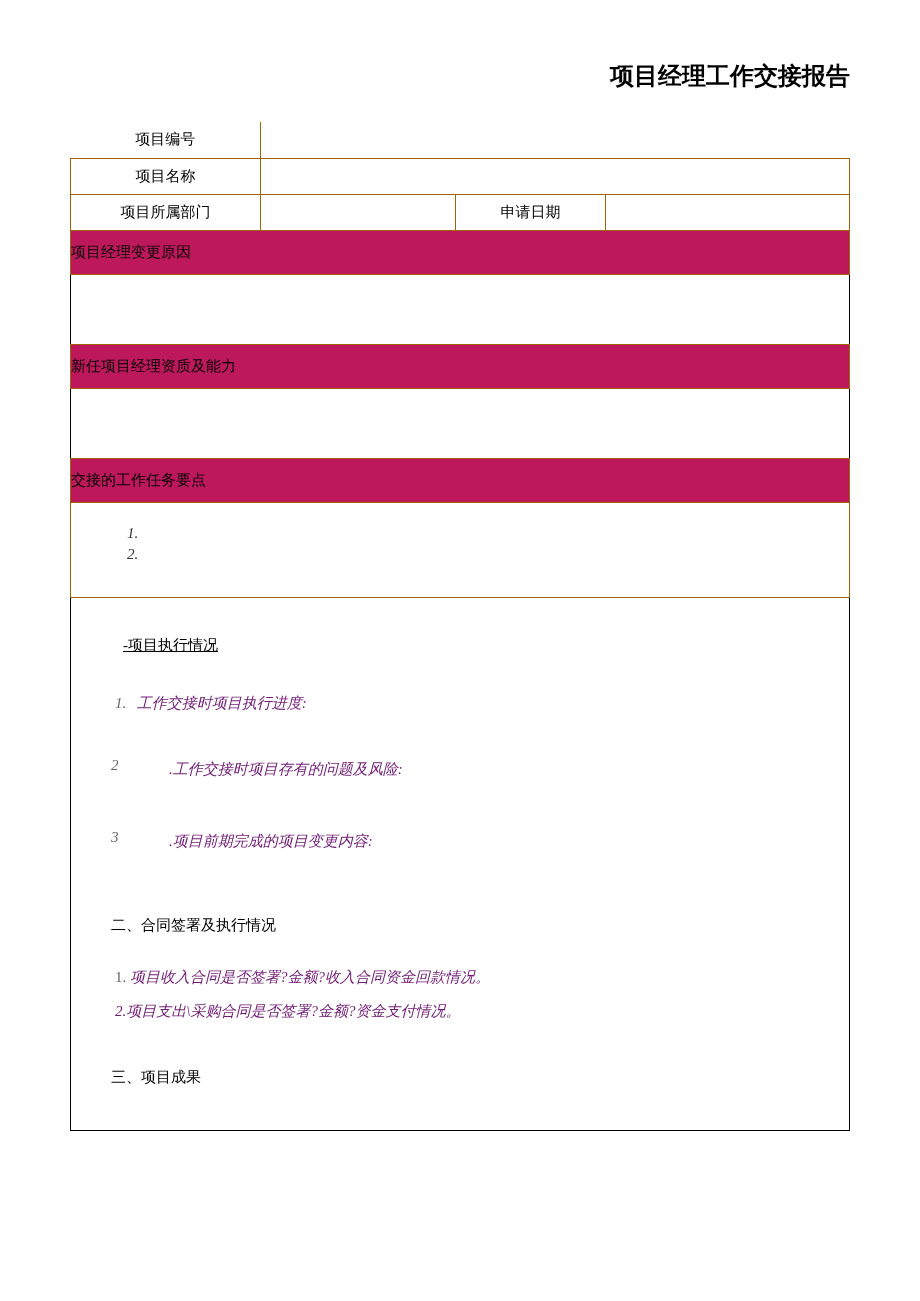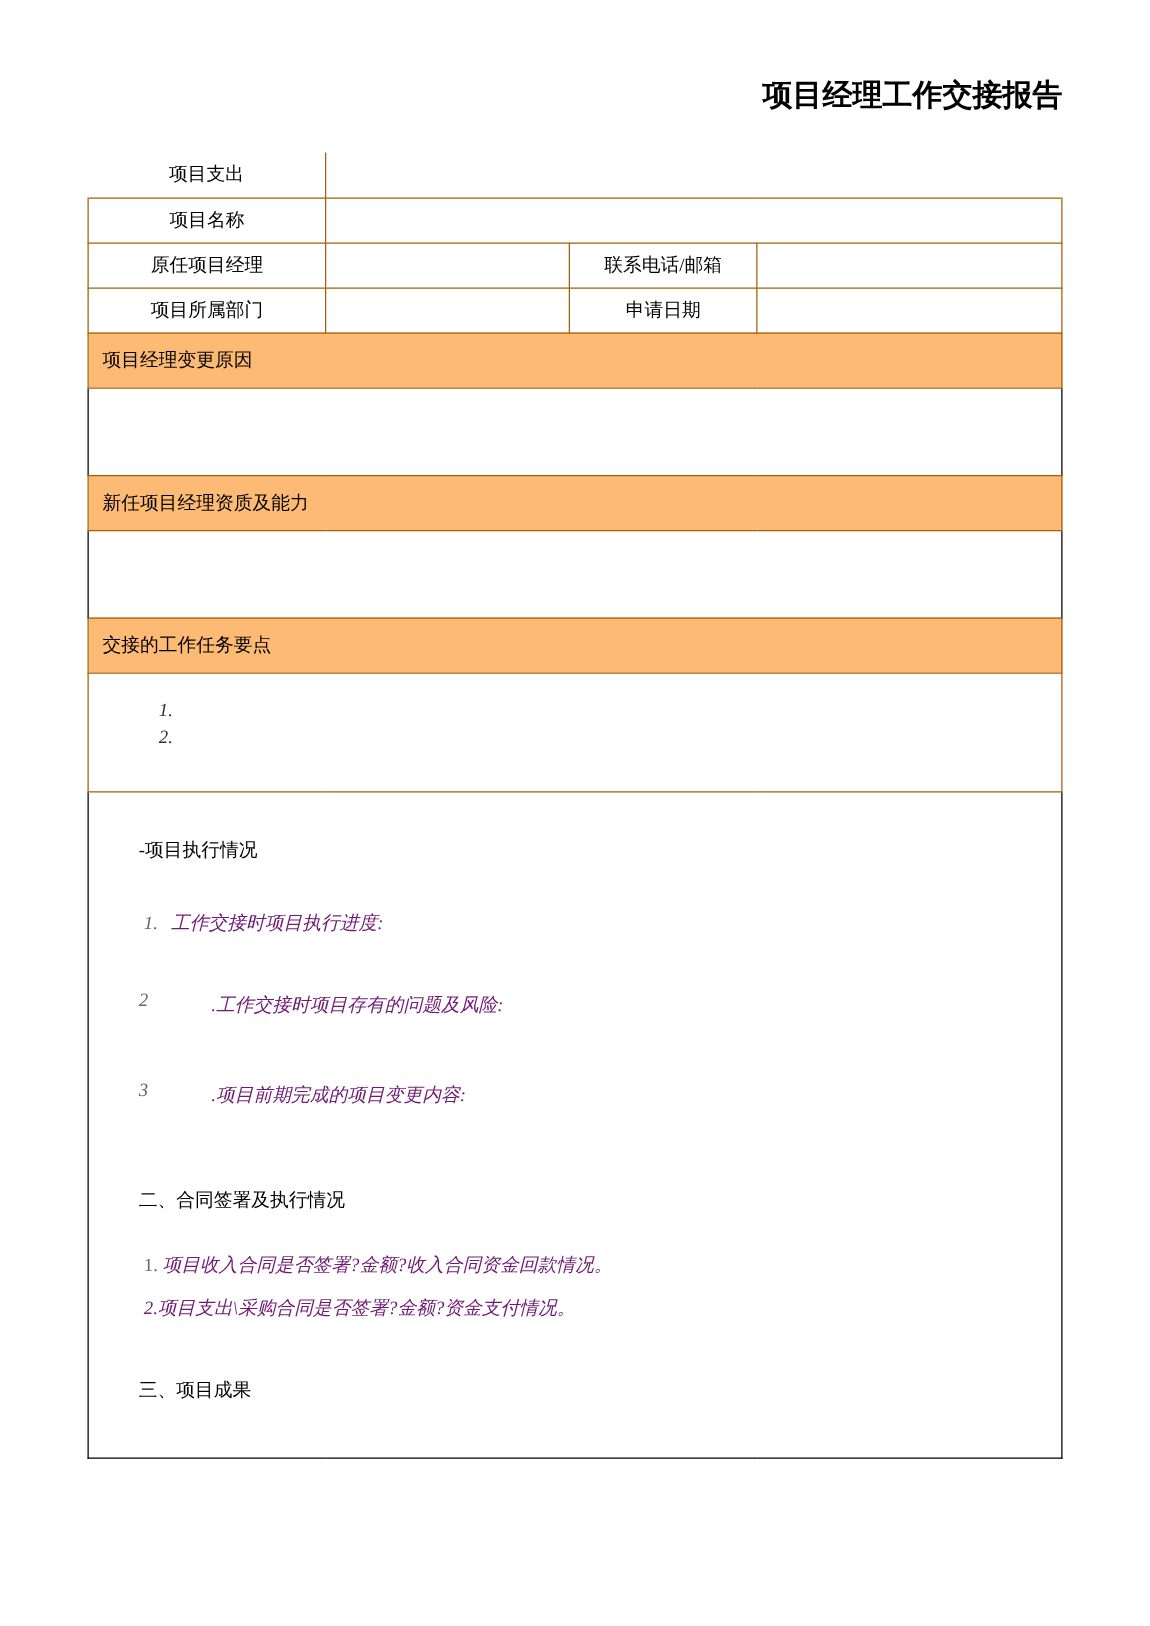--- a/index.html
+++ b/index.html
@@ -29,35 +29,35 @@
       padding: 6px 8px;
       vertical-align: middle;
       height: 36px;
     }
     .noborder-top { border-top: none; }
     .noborder-left { border-left: none; }
     .noborder-right { border-right: none; }
     .label-cell { text-align: center; width: 190px; }
     .mid-label { text-align: center; width: 150px; }
     .section-header {
-      background: #fdba74;
+      background: #be185d;
       text-align: left;
-      padding-left: 11px;
+      padding-left: 0;
       height: 44px;
     }
     .blank-row td { height: 70px; border-left:1px solid #000; border-right:1px solid #000; }
     .content-cell {
       border-left: 1px solid #000;
       border-right: 1px solid #000;
       border-bottom: 1px solid #000;
       padding: 20px 30px 30px 40px;
       line-height: 2.0;
     }
     .ol-item { margin: 4px 0 4px 8px; font-style: italic; font-family: Georgia, serif; color: #333;}
-    .subhead { font-weight: normal; margin: 12px 0 10px 0; }
+    .subhead { font-weight: normal; margin: 12px 0 10px 12px; text-decoration: underline; }
     .subhead-bold { font-weight: normal; font-family: "SimHei","黑体",sans-serif; margin: 18px 0 8px 0;}
     .hint { font-style: italic; color: #701a75; font-family: Georgia, "Times New Roman", serif; margin: 4px 0 4px 0;}
     .num-prefix { color:#666; font-style: italic; display:inline-block; min-width:18px;}
     .indent-list { margin-left: 4px; }
     .wide-indent { margin-left: 4px; }
     .hint-line { display:flex; gap:40px; margin:10px 0 10px 0;}
     .gray { color:#666; }
   </style>
 </head>
 <body>
@@ -66,32 +66,26 @@
 
 <table>
   <colgroup>
     <col style="width:190px">
     <col style="width:195px">
     <col style="width:150px">
     <col>
   </colgroup>
   <tbody>
       <tr>
-    <td class="label-cell noborder-top noborder-left">项目支出</td>
+    <td class="label-cell noborder-top noborder-left">项目编号</td>
     <td colspan="3" class="noborder-top noborder-right"></td>
   </tr>
   <tr>
     <td class="label-cell">项目名称</td>
     <td colspan="3"></td>
-  </tr>
-  <tr>
-    <td class="label-cell">原任项目经理</td>
-    <td></td>
-    <td class="mid-label">联系电话/邮箱</td>
-    <td></td>
   </tr>
   <tr>
     <td class="label-cell">项目所属部门</td>
     <td></td>
     <td class="mid-label">申请日期</td>
     <td></td>
   </tr>
   <tr>
     <td colspan="4" class="section-header">项目经理变更原因</td>
   </tr>

